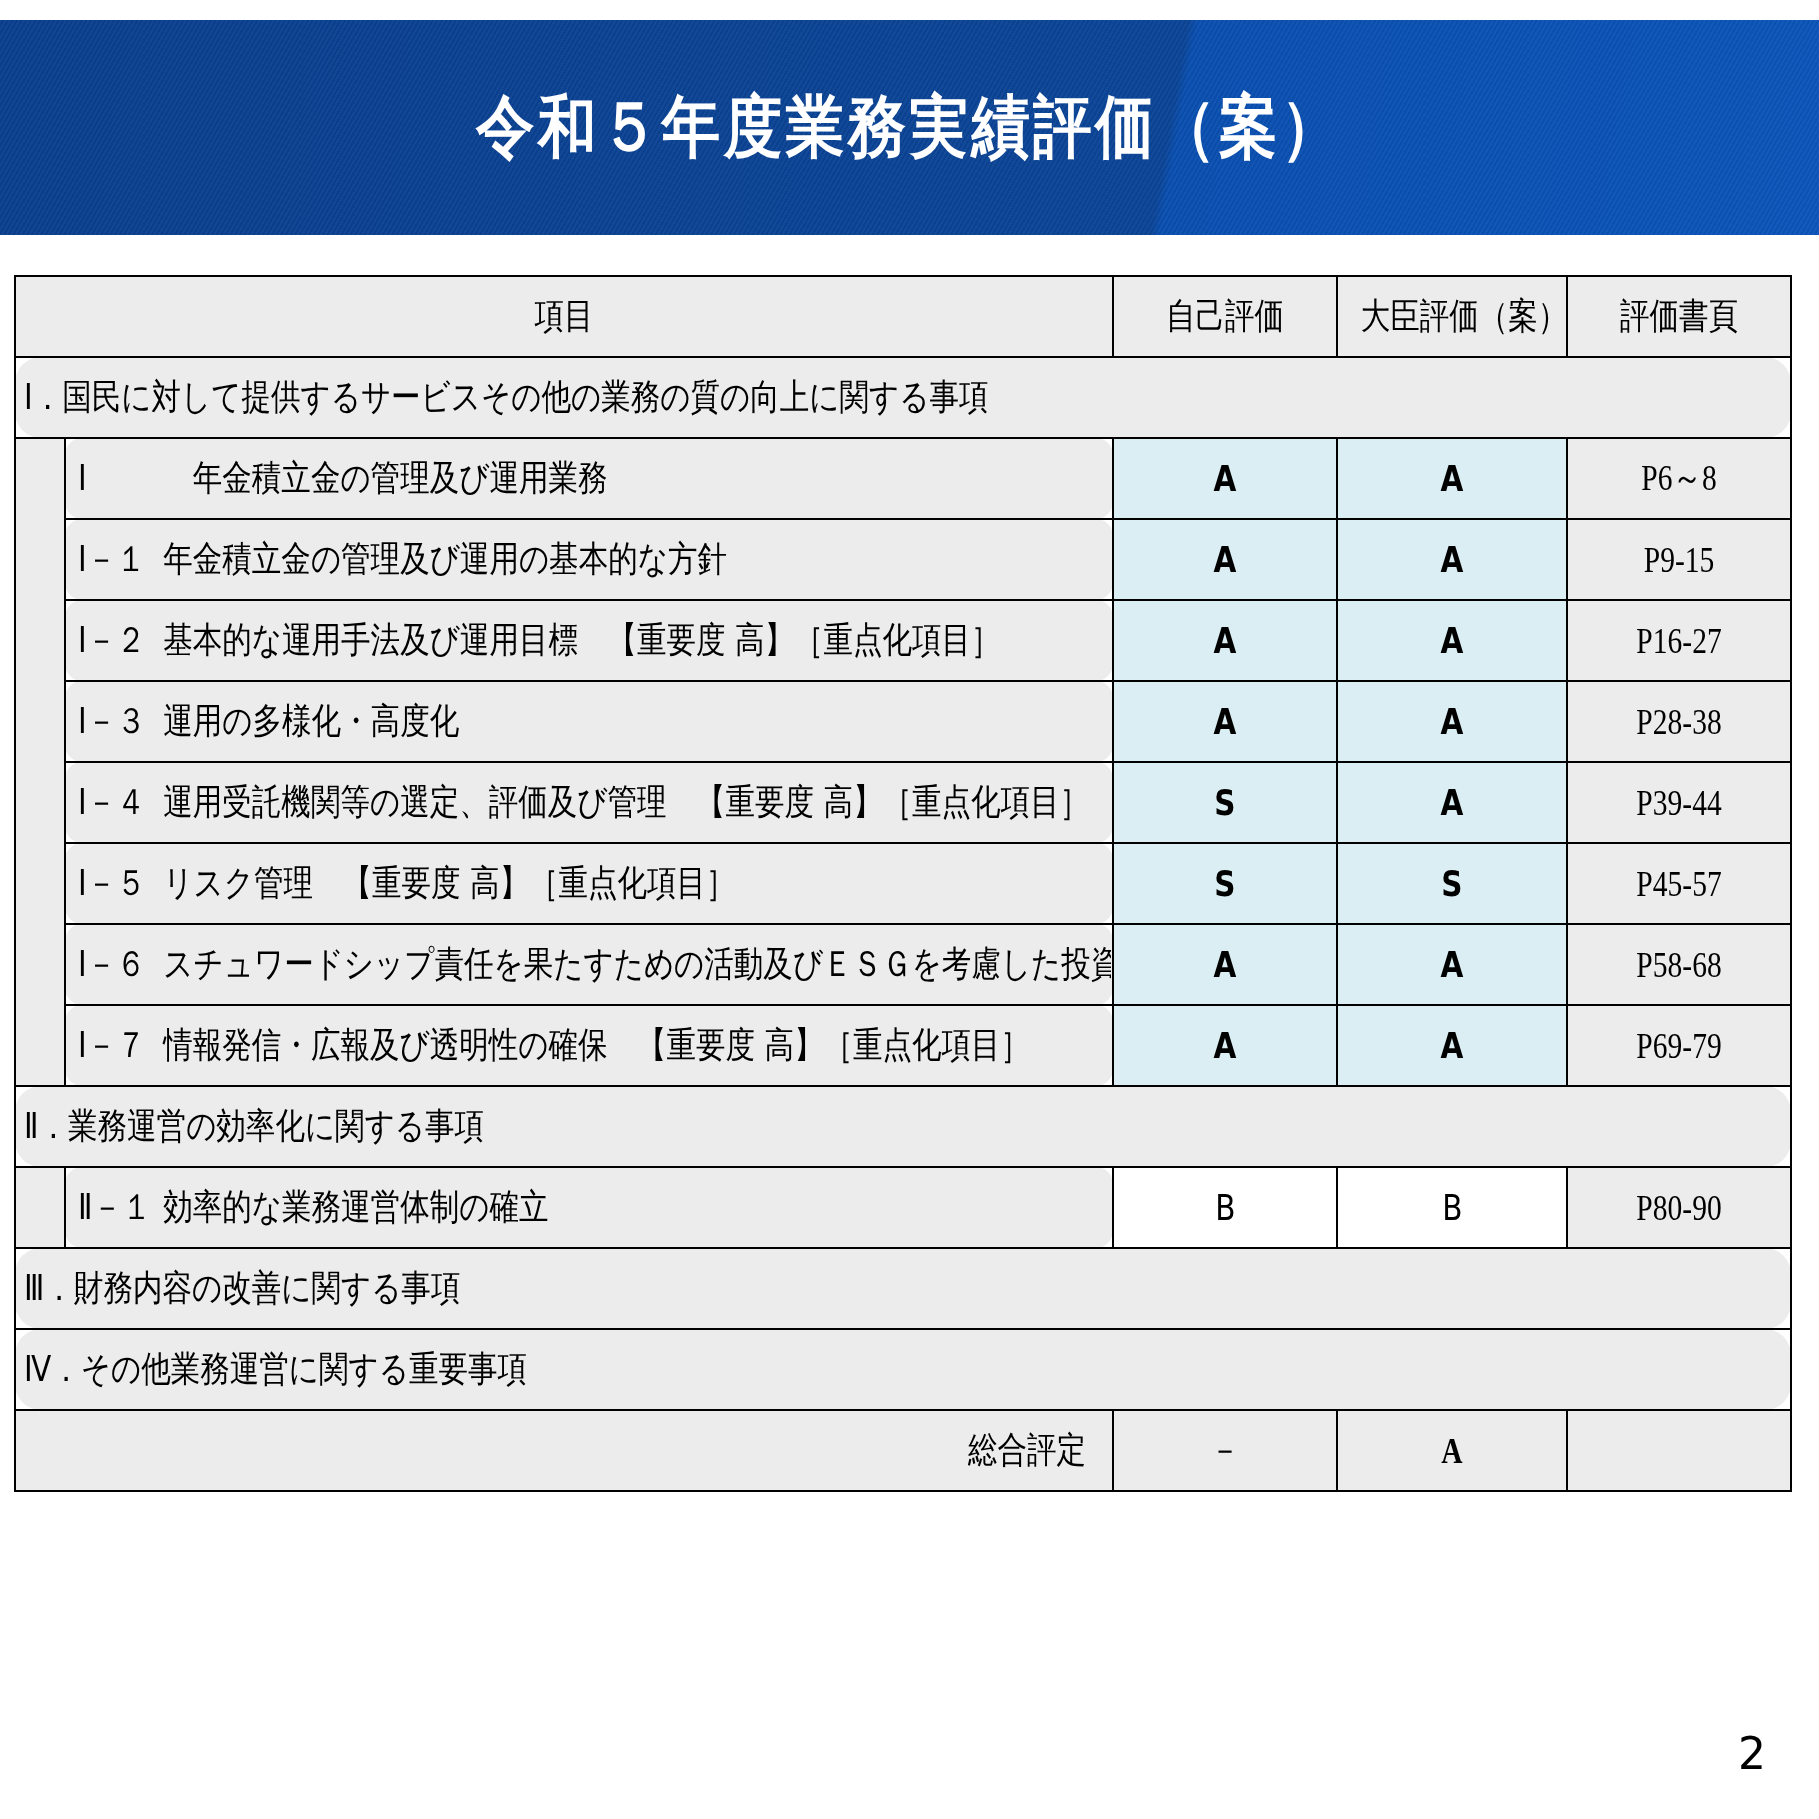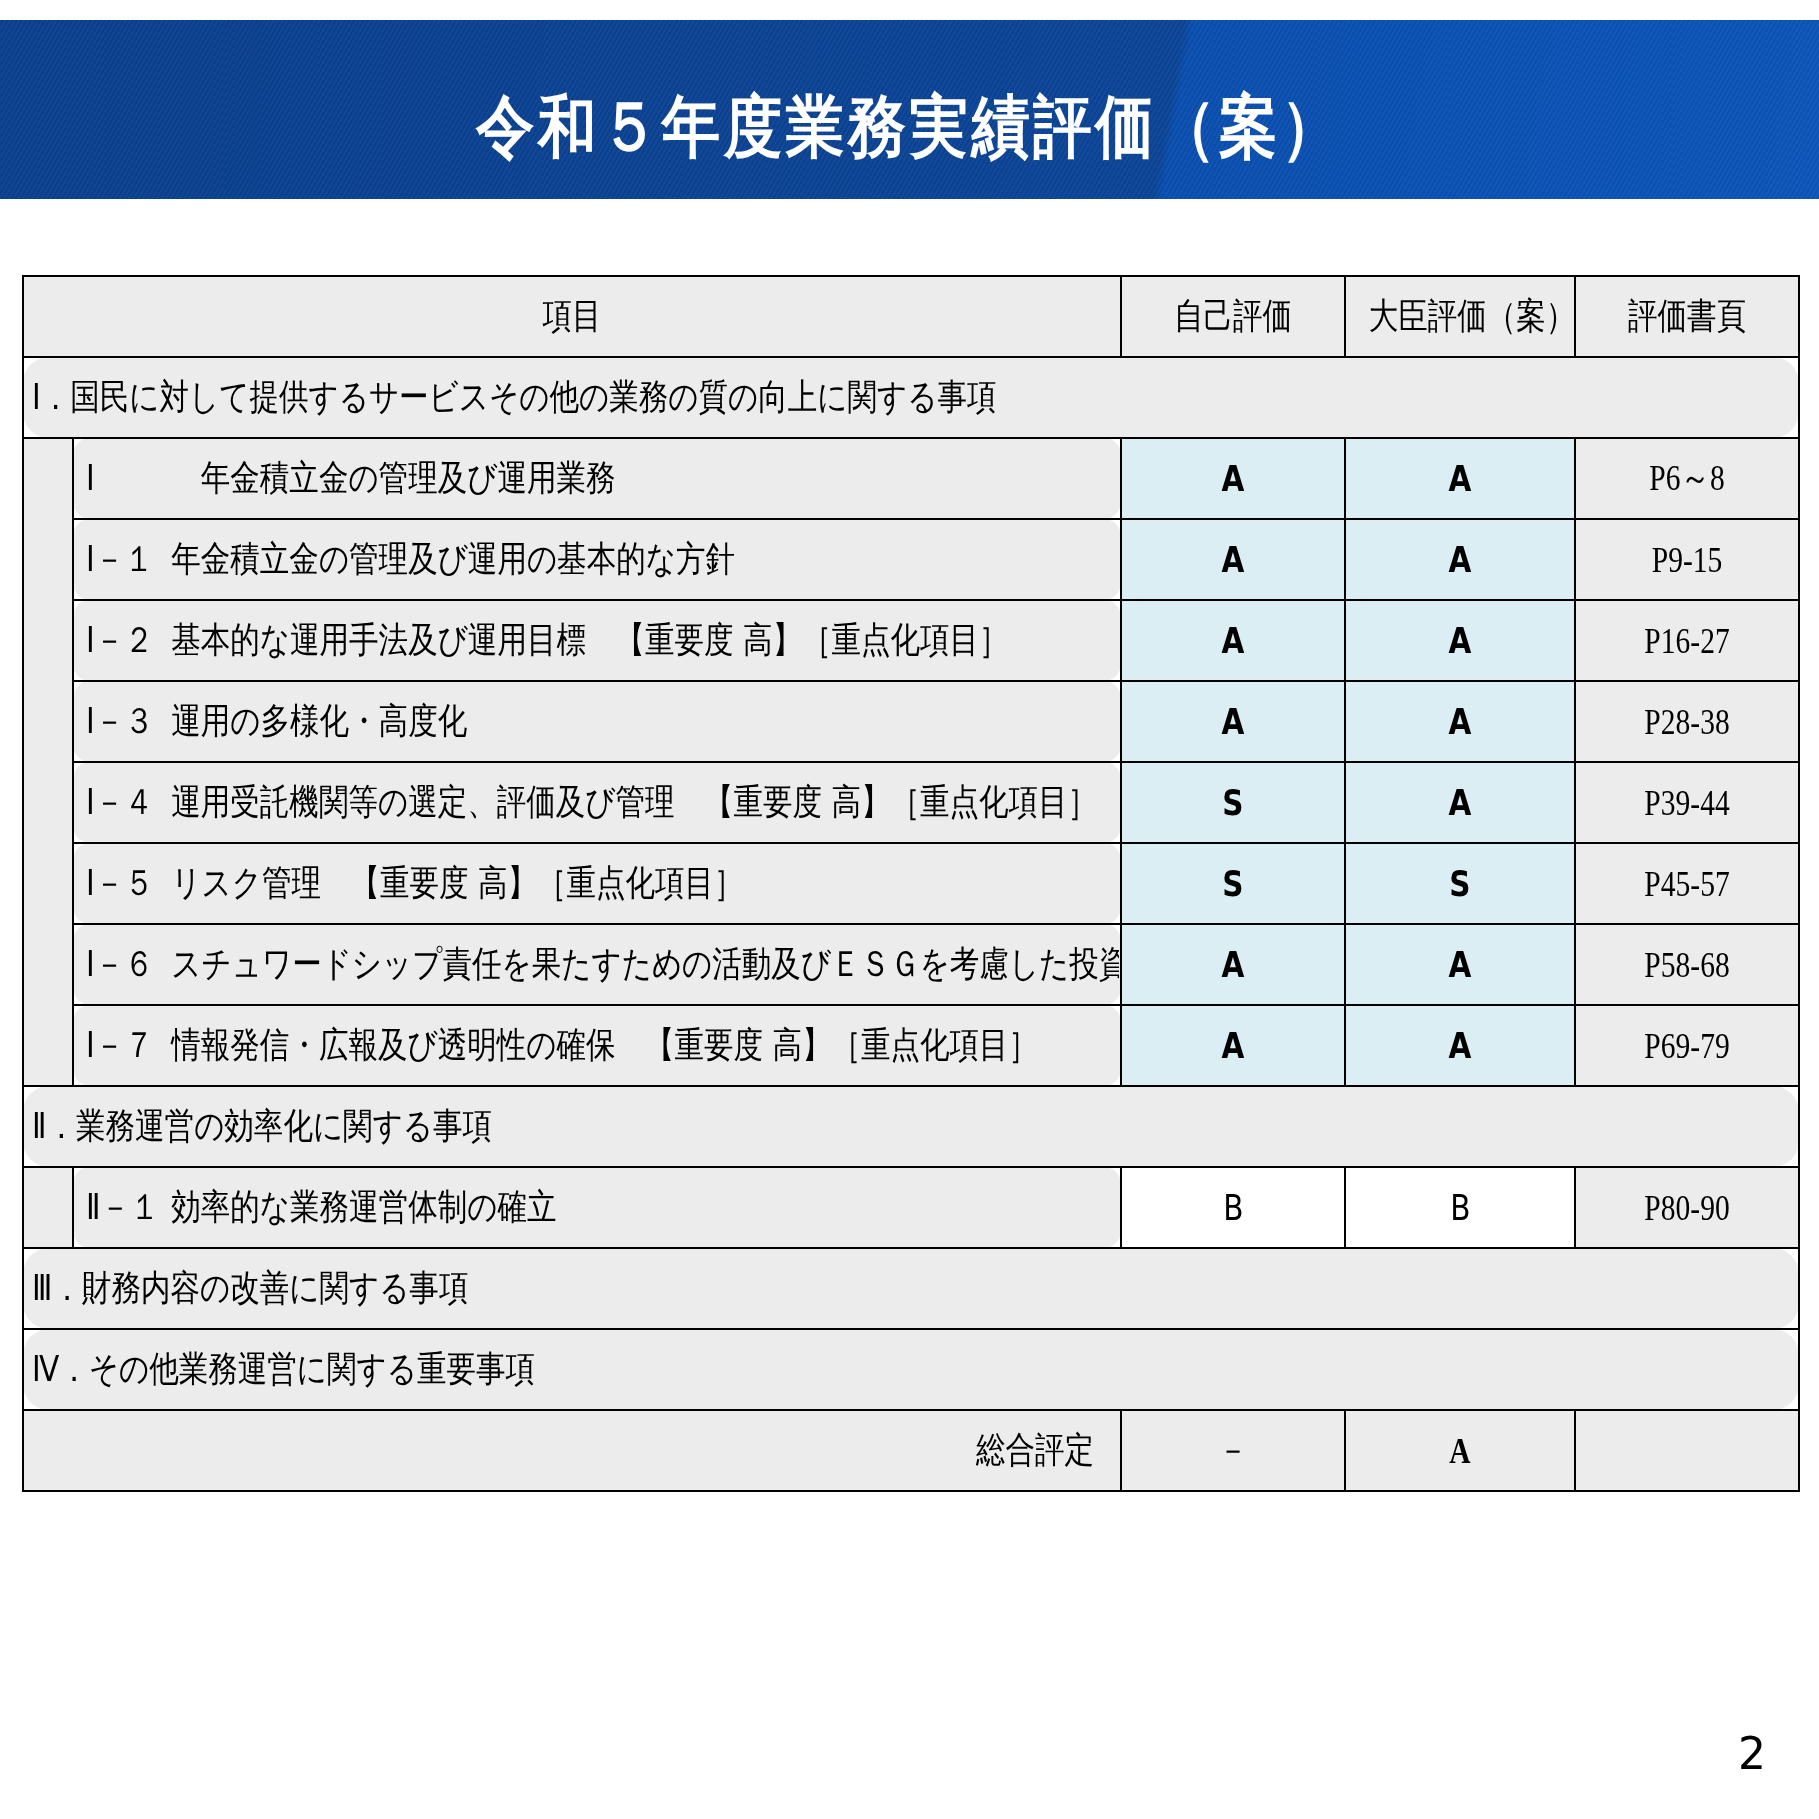--- a/index.html
+++ b/index.html
@@ -1,27 +1,27 @@
 <!DOCTYPE html>
 <html><head>
 <meta charset="utf-8">
 <style>
   html, body { margin:0; padding:0; background:#ffffff; }
   body { width:1819px; height:1819px; position:relative; overflow:hidden;
          font-family:"DejaVu Sans", "Liberation Sans", sans-serif; color:#000; }
-  .banner { position:absolute; left:0; top:20px; width:1819px; height:179px;
+  .banner { position:absolute; left:0; top:20px; width:1819px; height:215px;
             background: linear-gradient(100deg, #0a3f8f 0%, #0b4597 60%, #0b4597 64%, #0a4fb0 64.5%, #0b55ba 100%);
             overflow:hidden; }
   .banner::before { content:""; position:absolute; inset:0;
             background: repeating-linear-gradient(120deg, rgba(255,255,255,0.03) 0 2px, rgba(0,0,0,0.04) 2px 4px); }
   .banner-title { position:absolute; left:0; width:1819px; top:0; height:215px;
             display:flex; align-items:center; justify-content:center;
             color:#fff; font-weight:bold; font-size:68px; letter-spacing:4px;
             transform: scaleX(0.86); transform-origin:center; }
-  table.eval { position:absolute; left:22px; top:275px; border-collapse:collapse;
+  table.eval { position:absolute; left:14px; top:275px; border-collapse:collapse;
             table-layout:fixed; width:1776px; }
   table.eval td { border:2px solid #000; height:79px; padding:0; font-size:36px;
             background:#ececec; vertical-align:middle; overflow:hidden; white-space:nowrap; }
   table.eval td.thin-left { border-left:1.5px solid #333; }
   td.hdr { text-align:center; }
   td.section { padding-left:8px !important;border-radius:26px; }
   td.indent { border-top:none !important; border-bottom:none !important; }
   td.indent.last { border-bottom:2px solid #000 !important; }
   td.item { padding-left:12px !important;border-radius:17px; }
   td.grade { text-align:center; font-weight:bold; }

